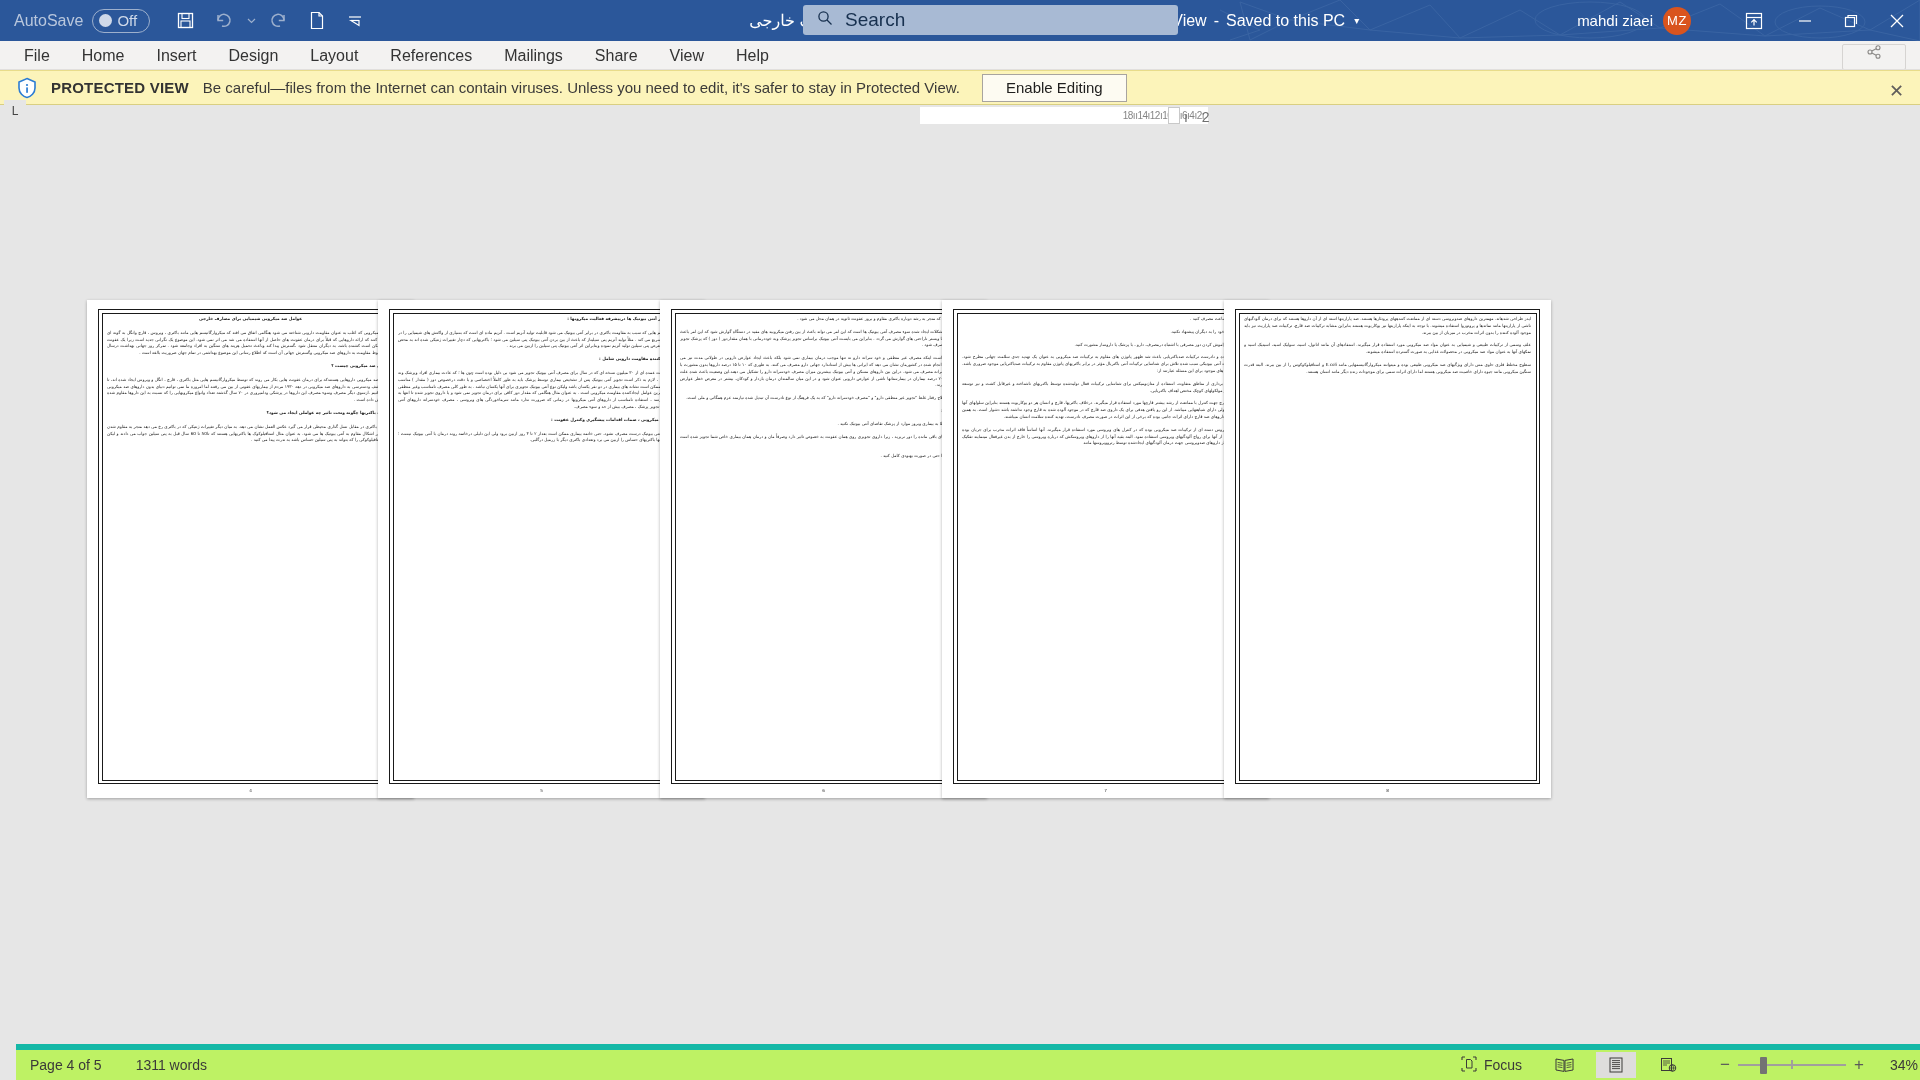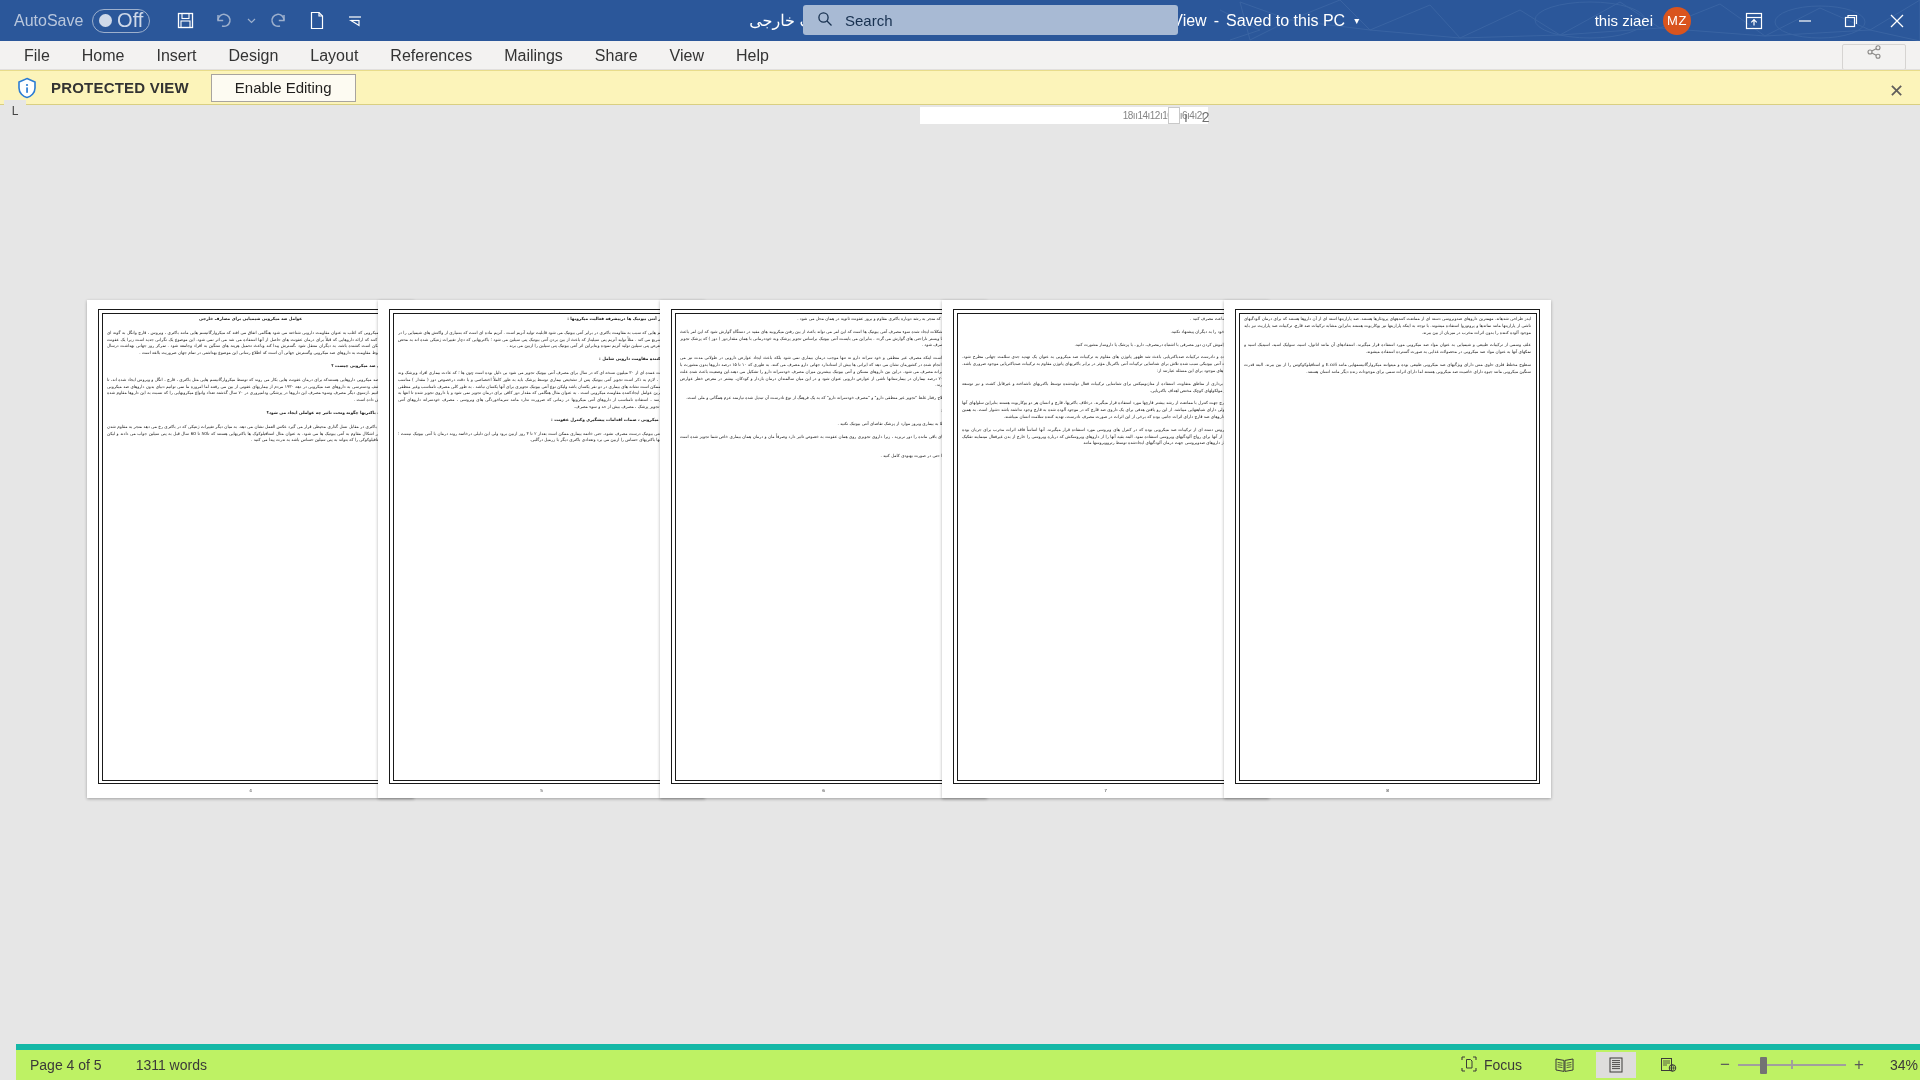--- a/index.html
+++ b/index.html
@@ -16,41 +16,41 @@
     color:#ffffff;font-size:16px;
   }
   .tb-deco{position:absolute;right:0;top:0;width:700px;height:41px;overflow:hidden;opacity:.45;}
   .autosave{
     display:flex;align-items:center;gap:9px;margin-left:14px;
     color:#b9c7dd;font-size:16px;
   }
   .toggle{
     width:58px;height:24px;border-radius:13px;border:1.5px solid #9db0cd;
     display:flex;align-items:center;gap:5px;padding:0 6px;box-sizing:border-box;
-    color:#cfd9e9;font-size:20px;
+    color:#cfd9e9;font-size:15px;
   }
   .toggle .knob{width:13px;height:13px;border-radius:50%;background:#cfd9e9;}
   .qat{display:flex;align-items:center;gap:4px;margin-left:18px;}
   .qat .qbtn{
     width:34px;height:34px;display:flex;align-items:center;justify-content:center;
     border-radius:3px;
   }
   .qat .qbtn svg{display:block;}
   .title-text{
     flex:1;display:flex;align-items:center;justify-content:center;
     gap:0px;white-space:nowrap;font-size:16px;
     transform:translateX(-92px);
   }
   .title-text .ar{direction:rtl;unicode-bidi:bidi-override;}
   .title-sep{padding:0 7px;}
   .caret{font-size:10px;margin-left:9px;}
   .searchbox{
     position:absolute;left:803px;top:5px;width:375px;height:30px;
     background:#a8bad4;border-radius:3px;display:flex;align-items:center;
-    gap:12px;padding-left:14px;box-sizing:border-box;color:#17304f;font-size:15px;
+    gap:12px;padding-left:14px;box-sizing:border-box;color:#17304f;font-size:19px;
   }
   .acct{position:absolute;right:229px;top:0;height:41px;display:flex;align-items:center;gap:10px;font-size:15px;}
   .avatar{
     width:28px;height:28px;border-radius:50%;background:#d9541e;color:#fff;
     display:flex;align-items:center;justify-content:center;font-size:13px;letter-spacing:.5px;
   }
   .wincontrols{position:absolute;right:0;top:0;height:41px;display:flex;align-items:center;}
   .wc{width:46px;height:41px;display:flex;align-items:center;justify-content:center;}
   .wc.rib{width:56px;}
   
@@ -241,21 +241,21 @@
     <span>
       <svg width="16" height="16" viewBox="0 0 16 16">
           <circle cx="6.5" cy="6.5" r="4.6" fill="none" stroke="#17304f" stroke-width="1.3"></circle>
           <path d="M10 10 L14.5 14.5" stroke="#17304f" stroke-width="1.3"></path>
         </svg>
     </span>
     <span placeholder="Search">Search</span>
   </div>
 
   <div class="acct">
-    <span>this ziaei</span>
+    <span>mahdi ziaei</span>
     <span class="avatar">MZ</span>
   </div>
 
   <div class="wincontrols">
     <span class="wc rib">
       <svg width="18" height="18" viewBox="0 0 18 18">
           <rect x="1.5" y="1.5" width="15" height="15" fill="none" stroke="#ffffff" stroke-width="1.2"></rect>
           <path d="M1.5 5.5 L16.5 5.5" stroke="#ffffff" stroke-width="1.2"></path>
           <path d="M9 13.5 L9 8 M6.3 10.3 L9 7.6 L11.7 10.3" fill="none" stroke="#ffffff" stroke-width="1.2"></path>
         </svg>
@@ -307,20 +307,21 @@
 
 <div class="pvbar">
   <span class="pv-icon">
     <svg width="20" height="22" viewBox="0 0 20 22">
         <path d="M10 1.5 L18 5 L18 11 C18 16 14 19.5 10 20.5 C6 19.5 2 16 2 11 L2 5 Z" fill="#ffffff" stroke="#2b7cd3" stroke-width="1.6"></path>
         <circle cx="10" cy="8" r="1.1" fill="#2b7cd3"></circle>
         <rect x="9.2" y="10.4" width="1.7" height="5.4" fill="#2b7cd3"></rect>
       </svg>
   </span>
   <span class="pv-strong">PROTECTED VIEW</span>
+  <span class="pv-msg">Be careful—files from the Internet can contain viruses. Unless you need to edit, it's safer to stay in Protected View.</span>
   <span class="enable-btn">Enable Editing</span>
   <span class="pv-close">✕</span>
 </div>
 
 <div class="hruler">
   <div class="hruler-inner">
     <span>18</span>
     <span>ı</span>
     <span>ı</span>
     <span>14</span>

